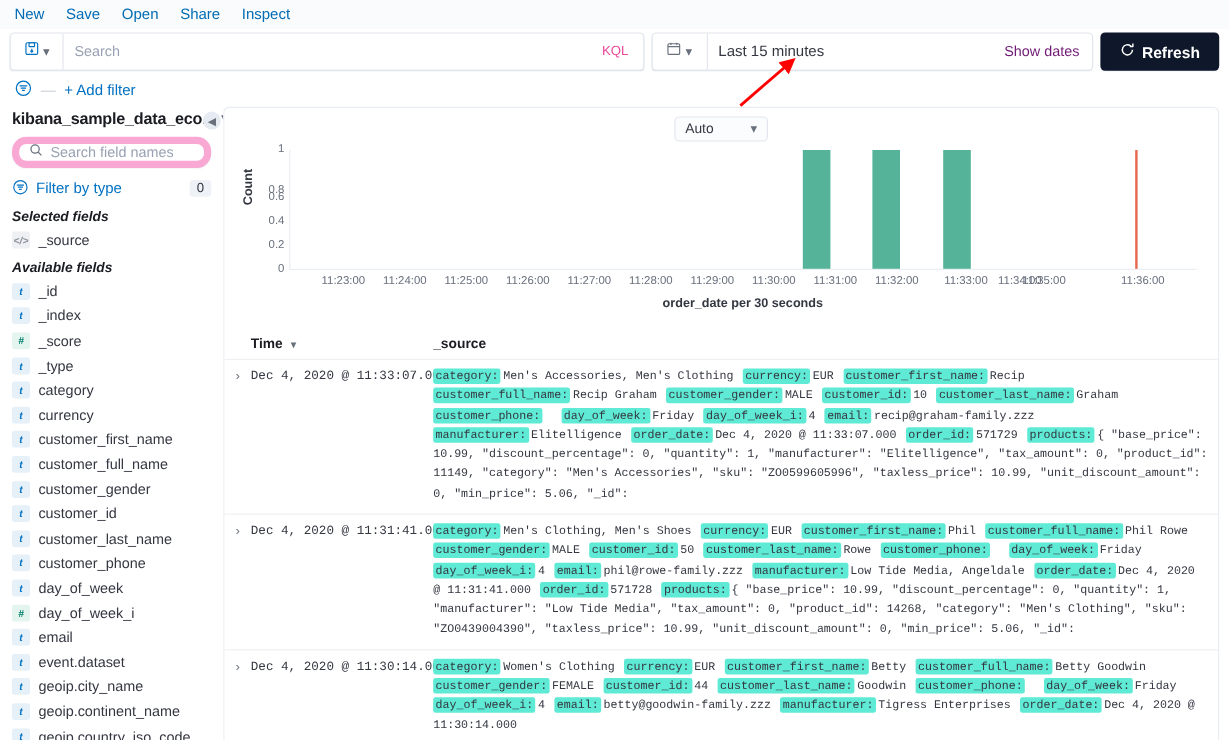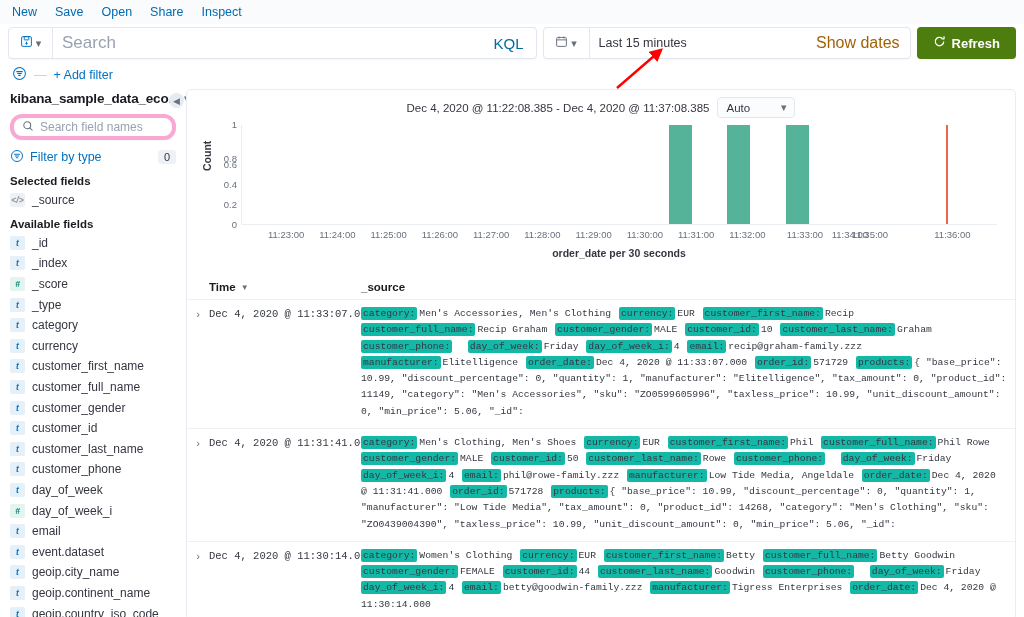--- a/index.html
+++ b/index.html
@@ -29,37 +29,37 @@
   }
   .qb-search {
     flex:1; display:flex; align-items:center;
     border:1px solid #e3e6ee; border-radius:4px; background:#fff;
     box-shadow:0 1px 1px -1px rgba(152,162,179,.2),0 1px 2px -1px rgba(152,162,179,.2);
   }
   .qb-saved {
     width:44px; height:100%; display:flex; align-items:center; justify-content:center;
     gap:3px; border-right:1px solid #e3e6ee; color:#69707d; cursor:pointer;
   }
-  .qb-input { flex:1; padding:0 9px; font-size:17px; color:#98a2b3; }
-  .qb-kql { padding:0 12px; display:flex; align-items:center; color:#0369a1; font-size:15px; cursor:pointer; }
+  .qb-input { flex:1; padding:0 9px; font-size:12px; color:#98a2b3; }
+  .qb-kql { padding:0 12px; display:flex; align-items:center; color:#ec4899; font-size:11px; cursor:pointer; }
 
   .qb-date {
     display:flex; align-items:center;
     border:1px solid #e3e6ee; border-radius:4px; background:#fff;
     box-shadow:0 1px 1px -1px rgba(152,162,179,.2),0 1px 2px -1px rgba(152,162,179,.2);
     width:368px;
   }
   .qb-cal {
     width:46px; align-self:stretch; display:flex; align-items:center; justify-content:center;
     gap:3px; border-right:1px solid #e3e6ee; color:#69707d; cursor:pointer;
   }
   .qb-daterange { flex:1; padding:0 9px; font-size:12.5px; color:#343741; cursor:pointer; }
-  .qb-showdates { padding:0 10px; font-size:16px; color:#a16207; cursor:pointer; white-space:nowrap; }
+  .qb-showdates { padding:0 10px; font-size:12px; color:#701a75; cursor:pointer; white-space:nowrap; }
   .qb-refresh {
-    background:#4d7c0f; color:#fff; border:none; border-radius:4px;
+    background:#0f172a; color:#fff; border:none; border-radius:4px;
     display:flex; align-items:center; justify-content:center; gap:6px;
     font-size:13px; font-weight:600; padding:0 16px; cursor:pointer;
     font-family:"Liberation Sans", sans-serif;
     box-shadow:0 1px 1px -1px rgba(152,162,179,.2),0 1px 2px -1px rgba(152,162,179,.2);
   }
 
   
   #filterbar { height:26px; display:flex; align-items:center; gap:7px; padding:5px 12px 0 12px; font-size:12.5px; }
   #filterbar .dash { color:#c9cdd4; }
   #filterbar .addfilter { color:#0071c2; cursor:pointer; }
@@ -71,34 +71,34 @@
   #sidebar { width:186px; padding:6px 10px 0 10px; overflow:hidden; position:relative; }
   #idxrow { display:flex; align-items:center; gap:5px; }
   #idxname { font-size:13.5px; font-weight:700; color:#1a1c21; letter-spacing:-.2px; }
   .chev { color:#69707d; font-size:11px; }
   #collapse-btn {
     position:absolute; right:2px; top:8px;
     width:15px; height:15px; border-radius:50%; background:#e6ebf2; color:#6a717d;
     font-size:9px; display:flex; align-items:center; justify-content:center; cursor:pointer;
   }
   #fieldsearch {
-    margin-top:8px; height:26px; border:4px solid #f9a8d4; border-radius:12px;
+    margin-top:8px; height:26px; border:6px solid #f9a8d4; border-radius:12px;
     display:flex; align-items:center; gap:6px; padding:0 8px; background:#fff;
     box-shadow:0 1px 1px -1px rgba(152,162,179,.2),0 1px 2px -1px rgba(152,162,179,.2);
   }
   #fieldsearch .ph { font-size:12px; color:#98a2b3; }
   #filterbytype {
     margin-top:6px; height:22px; display:flex; align-items:center; gap:6px;
     font-size:12.5px; color:#0071c2; cursor:pointer;
   }
   #filterbytype .count {
     margin-left:auto; background:#eef1f6; color:#343741; border-radius:3px;
     font-size:11px; padding:1px 6px; font-weight:400;
   }
-  .sec-title { font-size:11.5px; font-weight:700; color:#1a1c21; margin:7px 0 3px 0; }
+  .sec-title { font-size:11.5px; font-weight:700; color:#1a1c21; margin:7px 0 3px 0;font-style:italic; }
   .fieldrow { display:flex; align-items:center; gap:7px; height:20.6px; cursor:pointer; }
   .ftype {
     width:15px; height:14px; border-radius:2px; flex:0 0 auto;
     display:flex; align-items:center; justify-content:center;
     font-size:8.5px; font-style:italic; font-weight:700;
   }
   .ftype.t { background:#e6f0f8; color:#0071c2; }
   .ftype.n { background:#e4f4ee; color:#00806a; }
   .ftype.s { background:#eef0f3; color:#8c929c; }
   .fname { font-size:12px; color:#343741; white-space:nowrap; }
@@ -157,21 +157,21 @@
   .docrow .c-time {
     width:152px; font-family:"Liberation Mono", monospace; font-size:10.5px;
     color:#343741; padding-top:2px; white-space:nowrap;
   }
   .docrow .c-src {
     flex:1; font-family:"Liberation Mono", monospace; font-size:9.7px;
     line-height:16.3px; color:#343741; padding-right:8px;
     word-break:break-word;
   }
   .c-src .k {
-    background:#14b8a6; border-radius:2px; padding:1px 2px; color:#343741;
+    background:#5eead4; border-radius:2px; padding:1px 2px; color:#343741;
   }
   .c-src .v { padding:0 2px; }
 
   
   #arrow { position:absolute; left:0; top:0; pointer-events:none; }
 </style>
 </head>
 <body>
 
 <div id="topmenu">
@@ -353,21 +353,20 @@
           <span class="fname">geoip.country_iso_code</span>
         </div>
       </div>
   </div>
 
   <div id="content">
     <div id="panel">
 
 
       <div id="timerange-row">
-        <span id="timerange">Dec 4, 2020 @ 11:22:08.385 - Dec 4, 2020 @ 11:37:08.385</span>
         <div id="interval-select">
           <span>Auto</span>
           <span class="chev">▾</span>
         </div>
       </div>
 
       <div id="chart">
         <div id="ylabel">Count</div>
         <div id="yaxis">
             <div class="ytick" style="top: -6px;">1</div>

